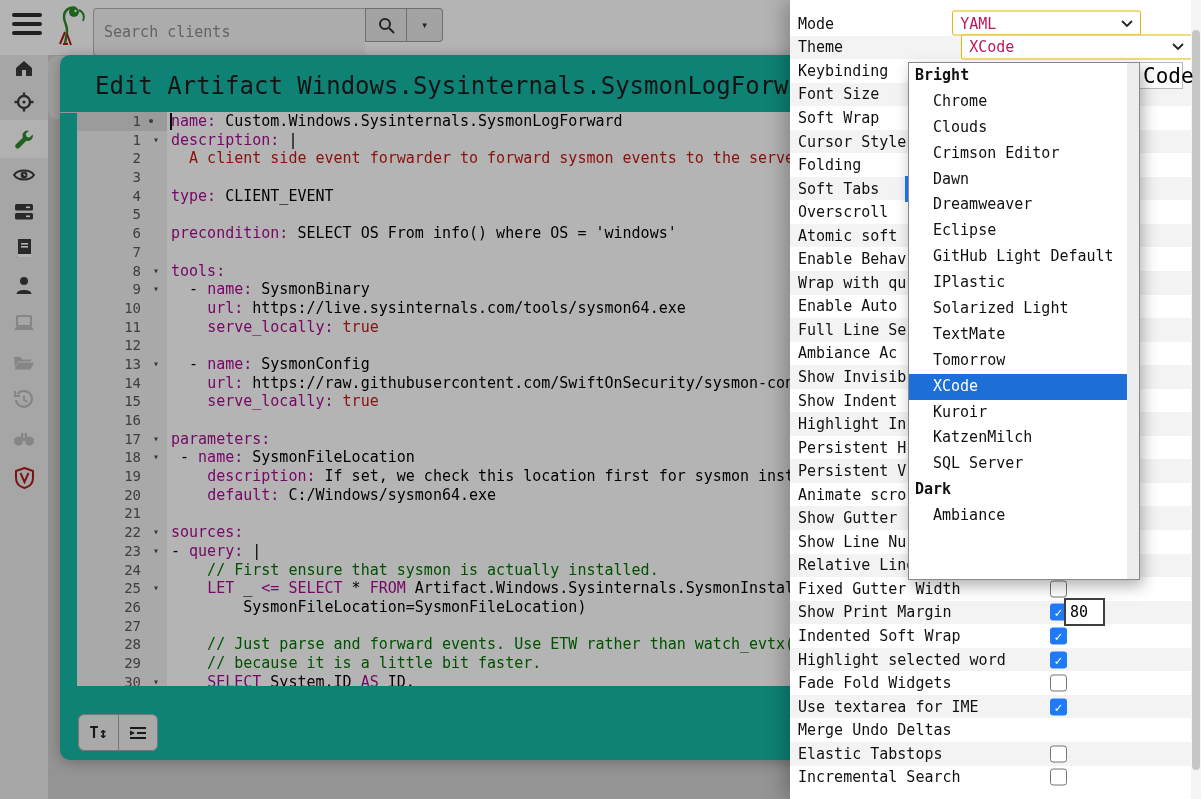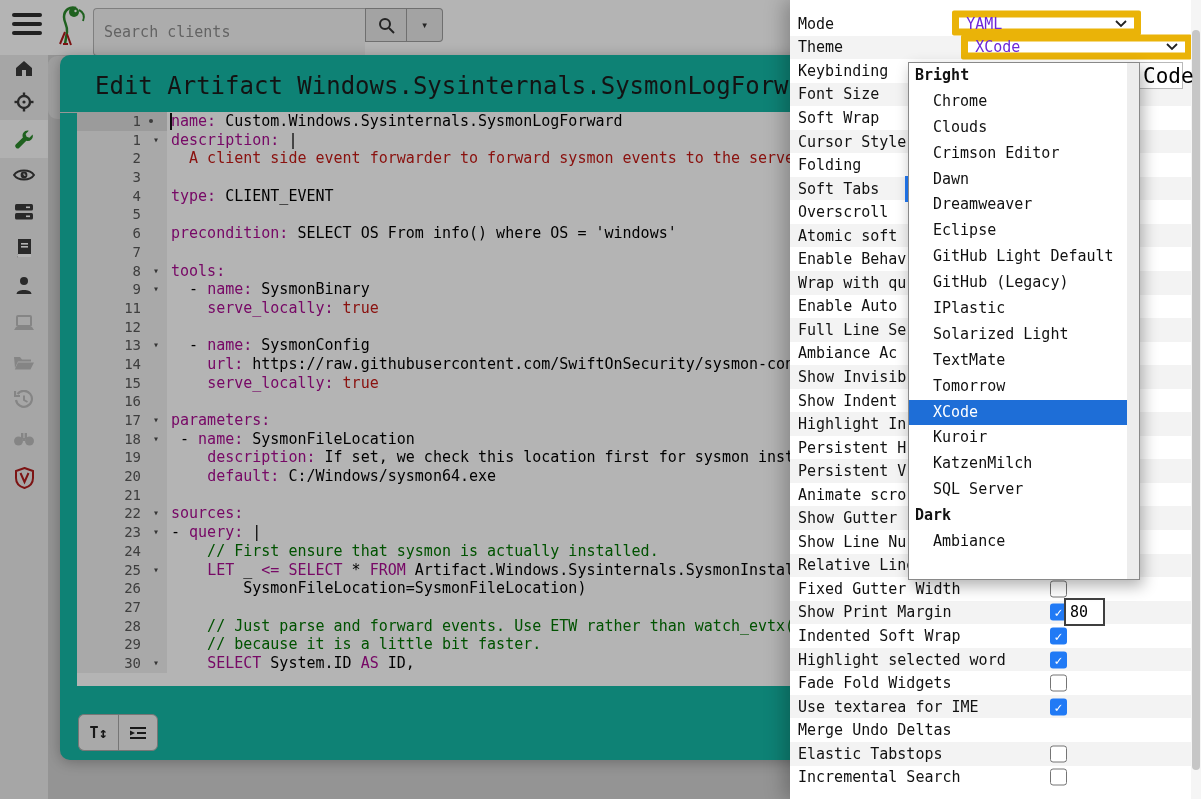--- a/index.html
+++ b/index.html
@@ -52,22 +52,22 @@
   .dim{position:absolute;inset:0;background:rgba(0,0,0,0.295);z-index:10;}
 
   
   .panel{position:absolute;left:790px;top:0;width:411px;height:799px;background:#ffffff;z-index:20;
     box-shadow:-6px 0 18px rgba(0,0,0,.25);}
   .rows{position:absolute;inset:0;padding-top:12px;}
   .srow{height:23.55px;display:flex;align-items:center;position:relative;}
   .srow:nth-child(even){background:#f3f3f3;}
   .srow .lbl{padding-left:8px;font-size:15px;color:#111;white-space:nowrap;}
   .ctrl{position:absolute;left:118px;top:50%;transform:translateY(-50%);}
-  .sel{height:25px;background:#fff;border:7px solid #eab308;border-radius:2px;display:flex;align-items:center;
-    font-size:15px;color:#6d28d9;padding-left:7px;position:relative;cursor:pointer;}
+  .sel{height:25px;background:#fff;border:1px solid #eab308;border-radius:2px;display:flex;align-items:center;
+    font-size:15px;color:#be185d;padding-left:7px;position:relative;cursor:pointer;}
   .sel .chev{position:absolute;right:7px;top:50%;transform:translateY(-50%);}
   .cb{width:17px;height:17px;border-radius:3px;border:1.5px solid #757575;background:#fff;cursor:pointer;}
   .cb.on{border:none;background:#217af5;color:#fff;font-size:13px;font-weight:700;line-height:17px;text-align:center;}
   .ctrl-cb{left:260px;}
   .pm-input{position:absolute;left:274px;top:50%;transform:translateY(-50%);width:41px;height:28px;border:2px solid #3f3f3f;
     font-size:15px;padding:0 0 0 4px;outline:none;background:#fff;}
   .codebox{position:absolute;left:349px;top:62px;width:44px;height:27px;background:#fff;border:1px solid #b9b9b9;
     font-size:21px;color:#000;display:flex;align-items:center;padding-left:3px;z-index:21;}
   .sliver{position:absolute;left:115px;top:50%;transform:translateY(-50%);width:4px;height:26px;background:#217af5;}
   .panel-scroll{position:absolute;right:0;top:0;width:10px;height:799px;background:#f5f5f5;}
@@ -231,20 +231,21 @@
         <div class="ed-line active"><div class="gut"><span>1</span><span class="ann-dot"></span></div><div class="codecell"><span class="caret-cursor"></span><span class="tk-k">name:</span><span class="tk-p"> Custom.Windows.Sysinternals.SysmonLogForward</span></div></div>
         <div class="ed-line"><div class="gut"><span>1</span><span class="fold">▾</span></div><div class="codecell"><span class="tk-k">description:</span><span class="tk-p"> |</span></div></div>
         <div class="ed-line"><div class="gut"><span>2</span></div><div class="codecell"><span class="tk-s">  A client side event forwarder to forward sysmon events to the serve</span></div></div>
         <div class="ed-line"><div class="gut"><span>3</span></div><div class="codecell"></div></div>
         <div class="ed-line"><div class="gut"><span>4</span></div><div class="codecell"><span class="tk-k">type:</span><span class="tk-p"> CLIENT_EVENT</span></div></div>
         <div class="ed-line"><div class="gut"><span>5</span></div><div class="codecell"></div></div>
         <div class="ed-line"><div class="gut"><span>6</span></div><div class="codecell"><span class="tk-k">precondition:</span><span class="tk-p"> SELECT OS From info() where OS = 'windows'</span></div></div>
         <div class="ed-line"><div class="gut"><span>7</span></div><div class="codecell"></div></div>
         <div class="ed-line"><div class="gut"><span>8</span><span class="fold">▾</span></div><div class="codecell"><span class="tk-k">tools:</span></div></div>
         <div class="ed-line"><div class="gut"><span>9</span><span class="fold">▾</span></div><div class="codecell"><span class="tk-p">  - </span><span class="tk-k">name:</span><span class="tk-p"> SysmonBinary</span></div></div>
+        <div class="ed-line"><div class="gut"><span>10</span></div><div class="codecell"><span class="tk-p">    </span><span class="tk-k">url:</span><span class="tk-p"> https://live.sysinternals.com/tools/sysmon64.exe</span></div></div>
         <div class="ed-line"><div class="gut"><span>11</span></div><div class="codecell"><span class="tk-p">    </span><span class="tk-k">serve_locally:</span><span class="tk-p"> </span><span class="tk-s">true</span></div></div>
         <div class="ed-line"><div class="gut"><span>12</span></div><div class="codecell"></div></div>
         <div class="ed-line"><div class="gut"><span>13</span><span class="fold">▾</span></div><div class="codecell"><span class="tk-p">  - </span><span class="tk-k">name:</span><span class="tk-p"> SysmonConfig</span></div></div>
         <div class="ed-line"><div class="gut"><span>14</span></div><div class="codecell"><span class="tk-p">    </span><span class="tk-k">url:</span><span class="tk-p"> https://raw.githubusercontent.com/SwiftOnSecurity/sysmon-conf</span></div></div>
         <div class="ed-line"><div class="gut"><span>15</span></div><div class="codecell"><span class="tk-p">    </span><span class="tk-k">serve_locally:</span><span class="tk-p"> </span><span class="tk-s">true</span></div></div>
         <div class="ed-line"><div class="gut"><span>16</span></div><div class="codecell"></div></div>
         <div class="ed-line"><div class="gut"><span>17</span><span class="fold">▾</span></div><div class="codecell"><span class="tk-k">parameters:</span></div></div>
         <div class="ed-line"><div class="gut"><span>18</span><span class="fold">▾</span></div><div class="codecell"><span class="tk-p"> - </span><span class="tk-k">name:</span><span class="tk-p"> SysmonFileLocation</span></div></div>
         <div class="ed-line"><div class="gut"><span>19</span></div><div class="codecell"><span class="tk-p">    </span><span class="tk-k">description:</span><span class="tk-p"> If set, we check this location first for sysmon instal</span></div></div>
         <div class="ed-line"><div class="gut"><span>20</span></div><div class="codecell"><span class="tk-p">    </span><span class="tk-k">default:</span><span class="tk-p"> C:/Windows/sysmon64.exe</span></div></div>
@@ -408,21 +409,20 @@
     <div class="popup" id="popup">
       <div class="popup-scroll"></div>
     <div class="pitem hdr">Bright</div>
         <div class="pitem">Chrome</div>
         <div class="pitem">Clouds</div>
         <div class="pitem">Crimson Editor</div>
         <div class="pitem">Dawn</div>
         <div class="pitem">Dreamweaver</div>
         <div class="pitem">Eclipse</div>
         <div class="pitem">GitHub Light Default</div>
-        <div class="pitem">GitHub (Legacy)</div>
         <div class="pitem">IPlastic</div>
         <div class="pitem">Solarized Light</div>
         <div class="pitem">TextMate</div>
         <div class="pitem">Tomorrow</div>
         <div class="pitem selected">XCode</div>
         <div class="pitem">Kuroir</div>
         <div class="pitem">KatzenMilch</div>
         <div class="pitem">SQL Server</div>
         <div class="pitem hdr">Dark</div>
         <div class="pitem">Ambiance</div>

